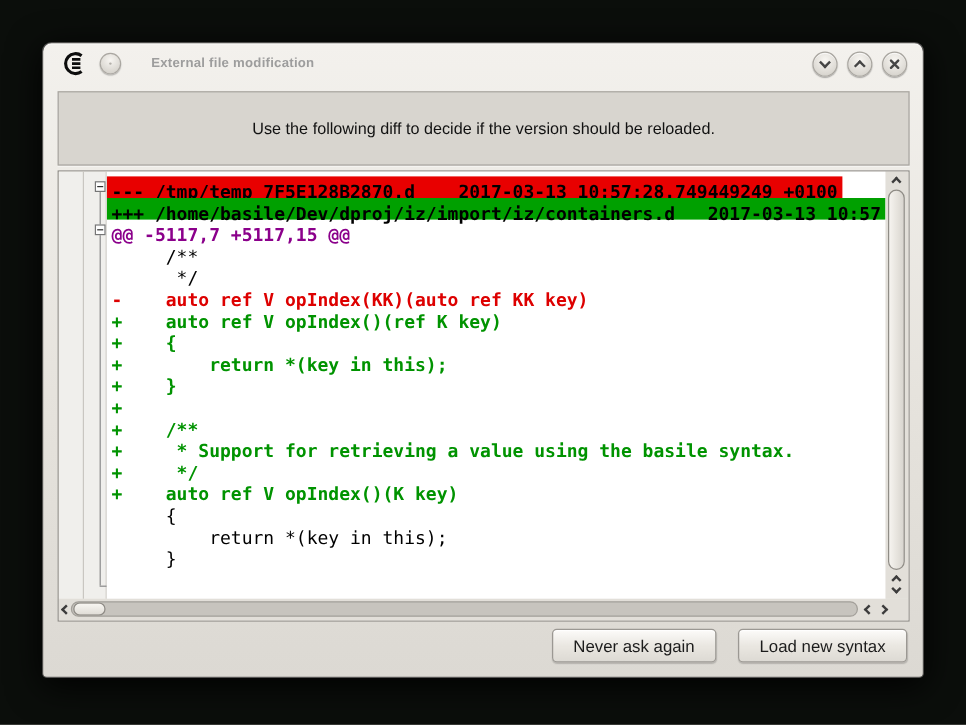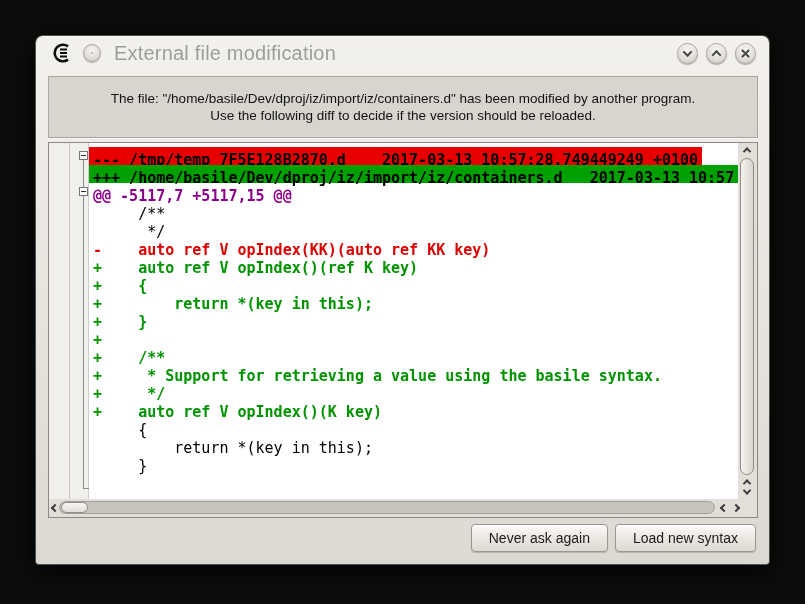--- a/index.html
+++ b/index.html
@@ -17,21 +17,21 @@
   
   #titlebar { position:absolute; left:0; top:0; right:0; height:34px;
     display:flex; align-items:center; border-radius:8px 8px 0 0; }
   #app-icon { margin-left:15px; width:22px; height:22px; display:block; }
   #menu-btn { margin-left:10px; width:18px; height:18px; border-radius:50%;
     background:radial-gradient(circle at 50% 32%, #f7f5f1, #dad7d1 70%, #ccc9c3);
     border:1px solid #aaa7a1; box-shadow:0 1px 1px rgba(0,0,0,0.25);
     position:relative; }
   #menu-btn::after { content:""; position:absolute; left:7px; top:7px; width:2px; height:2px;
     border-radius:50%; background:#b3b0aa; }
-  #win-title { margin-left:13px; font-size:20px; color:#9d9d9d; letter-spacing:0.2px; }
+  #win-title { margin-left:25px; font-size:11px; color:#9d9d9d; letter-spacing:0.2px;font-weight:bold; }
   #tb-spacer { flex:1; }
   .tb-btn { width:21px; height:21px; border-radius:50%; margin-left:8px;
     background:radial-gradient(circle at 50% 32%, #f8f6f2, #dbd8d2 72%, #c9c6c0);
     border:1px solid #a8a59f; box-shadow:0 1px 1px rgba(0,0,0,0.3), inset 0 1px 0 rgba(255,255,255,0.7);
     display:flex; align-items:center; justify-content:center; cursor:default; }
   .tb-btn:last-child { margin-right:13px; }
 
   .chev { display:inline-block; width:7px; height:7px;
     border-left:2px solid #454545; border-bottom:2px solid #454545; }
   .c-down  { transform:rotate(-45deg)  translate(1px,-1px); }
@@ -88,21 +88,21 @@
   #hs-left2 { left:672px; }
   #hs-right { left:684px; }
   #hs-track { position:absolute; left:10px; top:2px; width:656px; height:13px;
     background:#c7c4be; border:1px solid #a29f99; border-radius:8px; }
   #hs-thumb { position:absolute; left:1px; top:0px; width:27px; height:11px;
     border:1px solid #8f8c86; border-radius:6px;
     background:linear-gradient(#f8f6f2,#e0ddd7); }
 
   
   #btn-row { position:absolute; left:12px; right:13px; top:488px; height:28px;
-    display:flex; justify-content:flex-end; gap:7px; }
+    display:flex; justify-content:flex-end; gap:18px; }
   .btn { height:28px; padding:0 17px; border:1px solid #9b9893; border-radius:4px;
     background:linear-gradient(#fcfbf9,#eae7e1 50%,#dddad4);
     box-shadow:0 1px 1px rgba(0,0,0,0.18), inset 0 1px 0 rgba(255,255,255,0.8);
     font-family:"Liberation Sans", sans-serif; font-size:14px; color:#1c1c1c; cursor:default; }
 </style>
 </head>
 <body>
 
 <div id="window">
 
@@ -121,21 +121,20 @@
       <span class="chev c-up"></span>
     </div>
     <div class="tb-btn">
       <svg width="11" height="11">
         <path d="M2.5 2.5 L8.5 8.5 M8.5 2.5 L2.5 8.5" stroke="#454545" stroke-width="2" stroke-linecap="round"></path>
       </svg>
     </div>
   </div>
 
   <div id="message">
-    <div>The file: "/home/basile/Dev/dproj/iz/import/iz/containers.d" has been modified by another program.</div>
     <div>Use the following diff to decide if the version should be reloaded.</div>
   </div>
 
   <div id="editor">
     <div id="gutter">
       <div class="sep"></div>
       <div class="tree-line"></div>
       <div class="tree-corner"></div>
       <div class="fold-box" id="fold1"></div>
       <div class="fold-box" id="fold2"></div>

